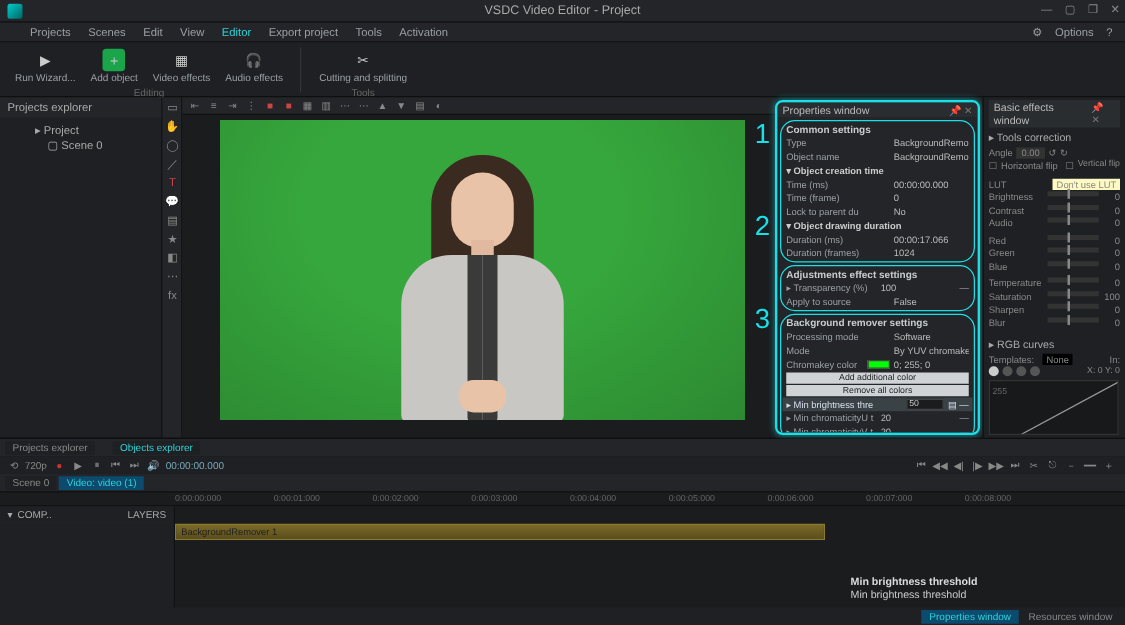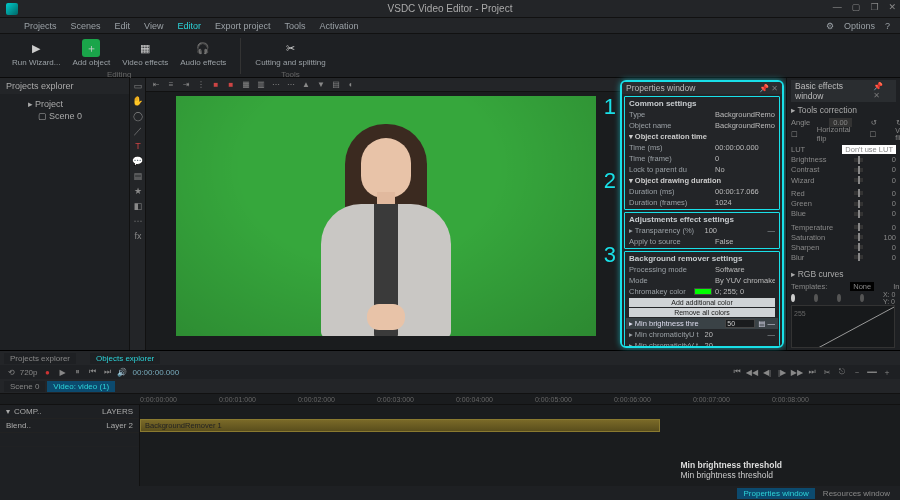--- a/index.html
+++ b/index.html
@@ -41,32 +41,32 @@
   .neck { position:absolute; left:50%; transform:translateX(-50%); top:76px; width:18px; height:16px; background:#e1b99e;}
   .jacket { position:absolute; left:50%; transform:translateX(-50%); top:88px; width:130px; height:134px; background:#c9c7c4; border-radius:40px 40px 6px 6px;}
   .jacket::before, .jacket::after { content:""; position:absolute; top:0; width:12px; height:100%; background:#3a3a3a;}
   .jacket::before { left:50%; margin-left:-12px; border-radius:0 0 0 4px;}
   .jacket::after { left:50%; border-radius:0 0 4px 0;}
   .hands { position:absolute; left:50%; transform:translateX(-50%); bottom:6px; width:38px; height:26px; background:#e8c3a8; border-radius:12px;}
   .callouts { position:absolute; right:4px; top:2px; display:flex; flex-direction:column; gap:48px; width:22px; color:#19e0e8; font-size:22px; font-weight:300; text-align:right;}
   .rightpanels { width:280px; display:flex; background:#1e2023;}
   .propspanel { width:164px; border:2px solid #19e0e8; border-radius:6px; margin:2px 2px 2px 0; display:flex; flex-direction:column; overflow:hidden; box-shadow:0 0 6px #19e0e899;}
   .propbody { flex:1; overflow:hidden; background:#232528;}
-  .section { border:1px solid #19e0e8; border-radius:1px; margin:2px; padding:1px;}
+  .section { border:1px solid #19e0e8; border-radius:12px; margin:2px; padding:1px;}
   .sectitle { font-size:8px; color:#c8cccf; padding:1px 3px; font-weight:bold;}
   .row { display:flex; align-items:center; padding:0 3px; font-size:7.5px; color:#9aa0a5; height:11px; gap:3px;}
   .row .k { flex:1; white-space:nowrap; overflow:hidden;}
   .row .v { width:60px; color:#bbb; text-align:left; white-space:nowrap; overflow:hidden;}
   .row .sw { width:18px; height:7px; background:#0f0; border:1px solid #444;}
   .row.hl { background:#3a4246; color:#dde;}
   .row input { width:30px; height:9px; background:#1a1c1e; border:1px solid #444; color:#ccc; font-size:7px; padding:0 1px;}
   .wbtn { font-size:7px; background:#cfd3d6; color:#222; text-align:center; padding:1px; margin:1px 3px;}
   .effects { width:114px; background:#1e2023; border-left:1px solid #111; padding:2px 4px; display:flex; flex-direction:column; gap:1px;}
   .effects .hdr { font-size:8.5px; color:#aaa; padding:2px 0;}
-  .effects .er { display:flex; align-items:center; gap:19px; font-size:7.5px; color:#888; height:12px;}
+  .effects .er { display:flex; gap:3px; font-size:7.5px; color:#888; height:12px;}
   .effects .slider { flex:1; height:4px; background:#333; position:relative;}
   .effects .slider::after { content:""; position:absolute; left:40%; top:-2px; width:2px; height:8px; background:#888;}
   .effects .val { width:14px; text-align:right;}
   .bottom { height:150px; display:flex; flex-direction:column; border-top:1px solid #000;}
   .tabsrow { height:14px; background:#232528; display:flex; align-items:center; gap:2px; padding:0 4px; font-size:8px;}
   .tabsrow .tab { padding:1px 6px; background:#1e2023; color:#888;}
   .tabsrow .tab.active { color:#2cd3d8;margin-left:12px;}
   .transport { height:14px; background:#1e2023; display:flex; align-items:center; gap:5px; padding:0 8px; font-size:8px; color:#888;}
   .transport .tc { color:#7ab;}
   .transport .btn { width:10px; height:10px; display:flex; align-items:center; justify-content:center;}
@@ -324,34 +324,34 @@
         </div>
       <div class="er">
           <span>☐</span>
           <span>Horizontal flip</span>
           <span style="margin-left:auto">☐</span>
           <span style="font-size:7px">Vertical flip</span>
         </div>
       <div style="height:4px"></div>
       <div class="er">
           <span>LUT</span>
-          <span style="margin-left:auto;background:#ffffff;padding:0 3px">Don't use LUT</span>
+          <span style="margin-left:auto;background:#fef9c3;padding:0 3px">Don't use LUT</span>
         </div>
       <div class="er">
           <span style="width:44px">Brightness</span>
           <div class="slider"></div>
           <span class="val">0</span>
         </div>
       <div class="er">
           <span style="width:44px">Contrast</span>
           <div class="slider"></div>
           <span class="val">0</span>
         </div>
       <div class="er">
-          <span style="width:44px">Wizard</span>
+          <span style="width:44px">Audio</span>
           <div class="slider"></div>
           <span class="val">0</span>
         </div>
       <div style="height:3px"></div>
       <div class="er">
           <span style="width:44px">Red</span>
           <div class="slider"></div>
           <span class="val">0</span>
         </div>
       <div class="er">
@@ -450,24 +450,20 @@
       <span>0:00:07:000</span>
       <span>0:00:08:000</span>
   </div>
   <div class="tracks">
     <div class="trackhead">
       <div class="tr">
           <span>▾</span>
           <span>COMP..</span>
           <span style="margin-left:auto">LAYERS</span>
         </div>
-      <div class="tr">
-          <span>Blend..</span>
-          <span style="margin-left:auto">Layer 2</span>
-        </div>
       <div class="tr" style="opacity:.4"></div>
     </div>
     <div class="trackarea">
       <div class="tclip">
           <span>BackgroundRemover 1</span>
         </div>
     </div>
   </div>
   <div class="tooltip">
     <div class="tt1">Min brightness threshold</div>

